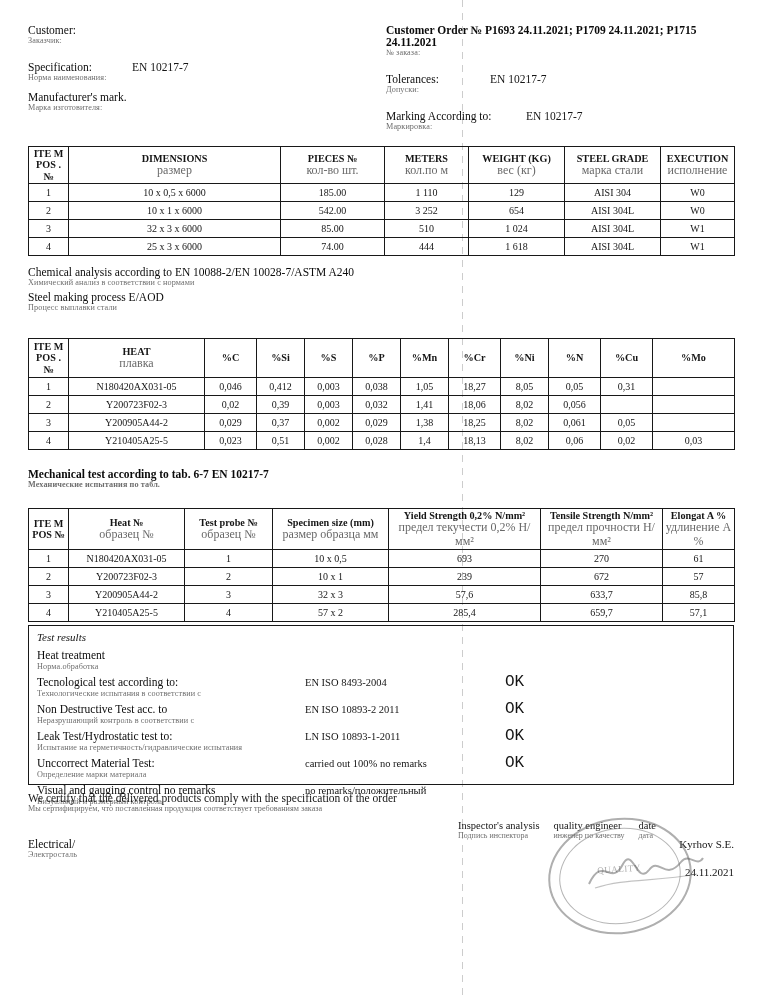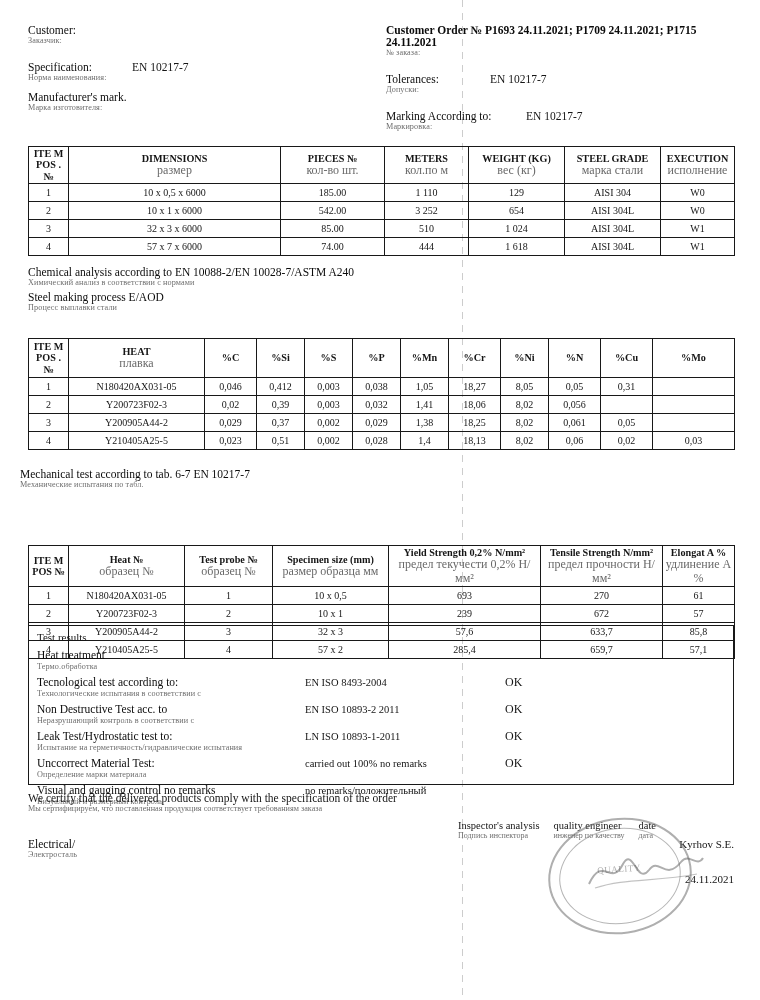--- a/index.html
+++ b/index.html
@@ -84,64 +84,63 @@
 
   .tbl-heat {
     position: absolute;
     left: 28px;
     top: 338px;
     width: 706px;
   }
   .tbl-heat th { height: 36px; }
   .tbl-heat td { height: 15px; }
 
-  .note3 { position: absolute; left: 20px; top: 468px; }
+  .note3 { position: absolute; left: 28px; top: 468px; font-weight: bold; }
 
   .tbl-mech {
     position: absolute;
     left: 28px;
     top: 508px;
     width: 706px;
-    margin-top: 37px;
   }
   .tbl-mech th { height: 36px; }
   .tbl-mech td { height: 15px; }
 
   
   .results {
     position: absolute;
     left: 28px;
     top: 625px;
     width: 706px;
     height: 160px;
     border: 1px solid #1d1d1d;
     box-sizing: border-box;
     padding: 5px 8px 0 8px;
   }
-  .results .title { font-size: 11px; margin-bottom: 2px; }
+  .results .title { font-size: 11px; font-style: italic; margin-bottom: 2px; }
   .rrow { display: flex; align-items: baseline; margin-bottom: 1px; }
   .rlabel { width: 268px; }
   .rmid { width: 200px; font-size: 10.5px; }
-  .rok { width: 60px; font-size: 12px; }
+  .rok { width: 60px; font-size: 16px; font-family: Liberation Mono, monospace; }
   .rlabel .ru { display: block; margin-top: -1px; }
 
   .certify { position: absolute; left: 28px; top: 792px; width: 706px; }
   .certify .line1 { font-size: 11.5px; }
   .certify .line1ru { font-size: 8.2px; color: #6f6f6f; }
   .elec { position: absolute; left: 28px; top: 838px; }
 
   .sigblock { position: absolute; left: 458px; top: 820px; width: 276px; }
   .sig-en { font-size: 10.5px; }
   .sig-ru { font-size: 8px; color: #6f6f6f; }
   .sig-row { display: flex; }
   .sig-col { margin-right: 14px; }
 
   .signer { position: absolute; right: 26px; top: 820px; text-align: right; }
   .signer .name { font-size: 11px; margin-top: 18px; }
-  .signer .date { font-size: 11px; margin-top: 23px; }
+  .signer .date { font-size: 11px; margin-top: 16px; }
 
   
   .stamp {
     position: absolute;
     left: 548px;
     top: 818px;
     width: 140px;
     height: 112px;
     border: 2px solid #6d6d6d;
     border-radius: 50%;
@@ -285,21 +284,21 @@
         <td>3</td>
         <td>32 x 3 x 6000</td>
         <td>85.00</td>
         <td>510</td>
         <td>1 024</td>
         <td>AISI 304L</td>
         <td>W1</td>
       </tr>
       <tr>
         <td>4</td>
-        <td>57 x 7 x 6000</td>
+        <td>25 x 3 x 6000</td>
         <td>74.00</td>
         <td>444</td>
         <td>1 618</td>
         <td>AISI 304L</td>
         <td>W1</td>
       </tr>
     </tbody>
   </table>
 
   <div class="note1">
@@ -512,21 +511,21 @@
       </tr>
     </tbody>
   </table>
 
   <div class="results">
     <div class="title">Test results</div>
 
     <div class="rrow">
       <div class="rlabel">
         <span class="en">Heat treatment</span>
-        <span class="ru">Термо.обработка</span>
+        <span class="ru">Норма.обработка</span>
       </div>
       <div class="rmid"></div>
       <div class="rok"></div>
     </div>
 
     <div class="rrow">
       <div class="rlabel">
         <span class="en">Tecnological test according to:</span>
         <span class="ru">Технологические испытания в соответствии с</span>
       </div>

